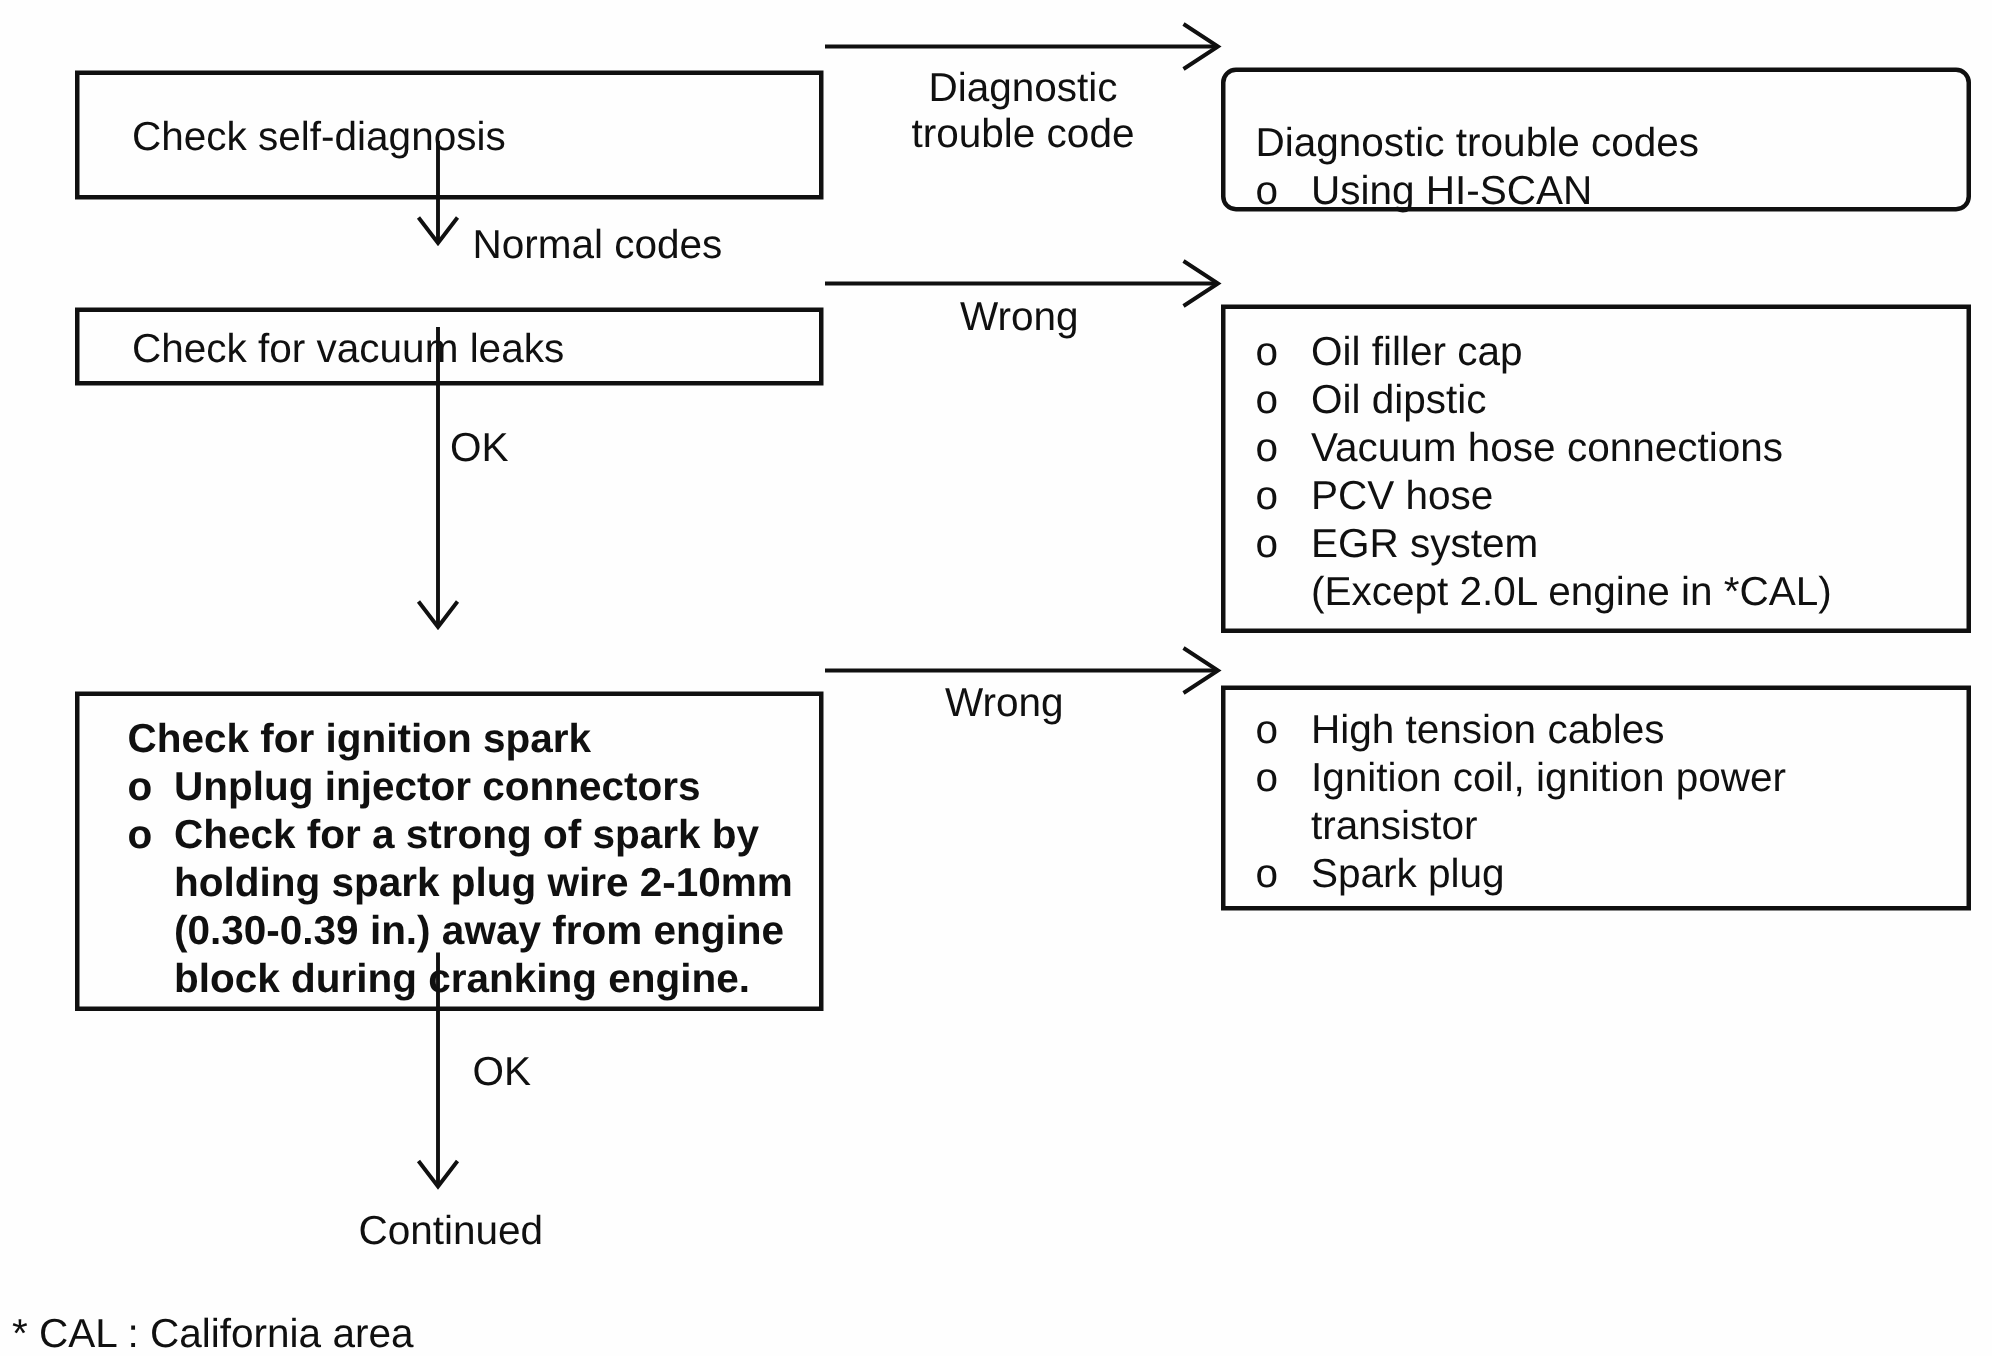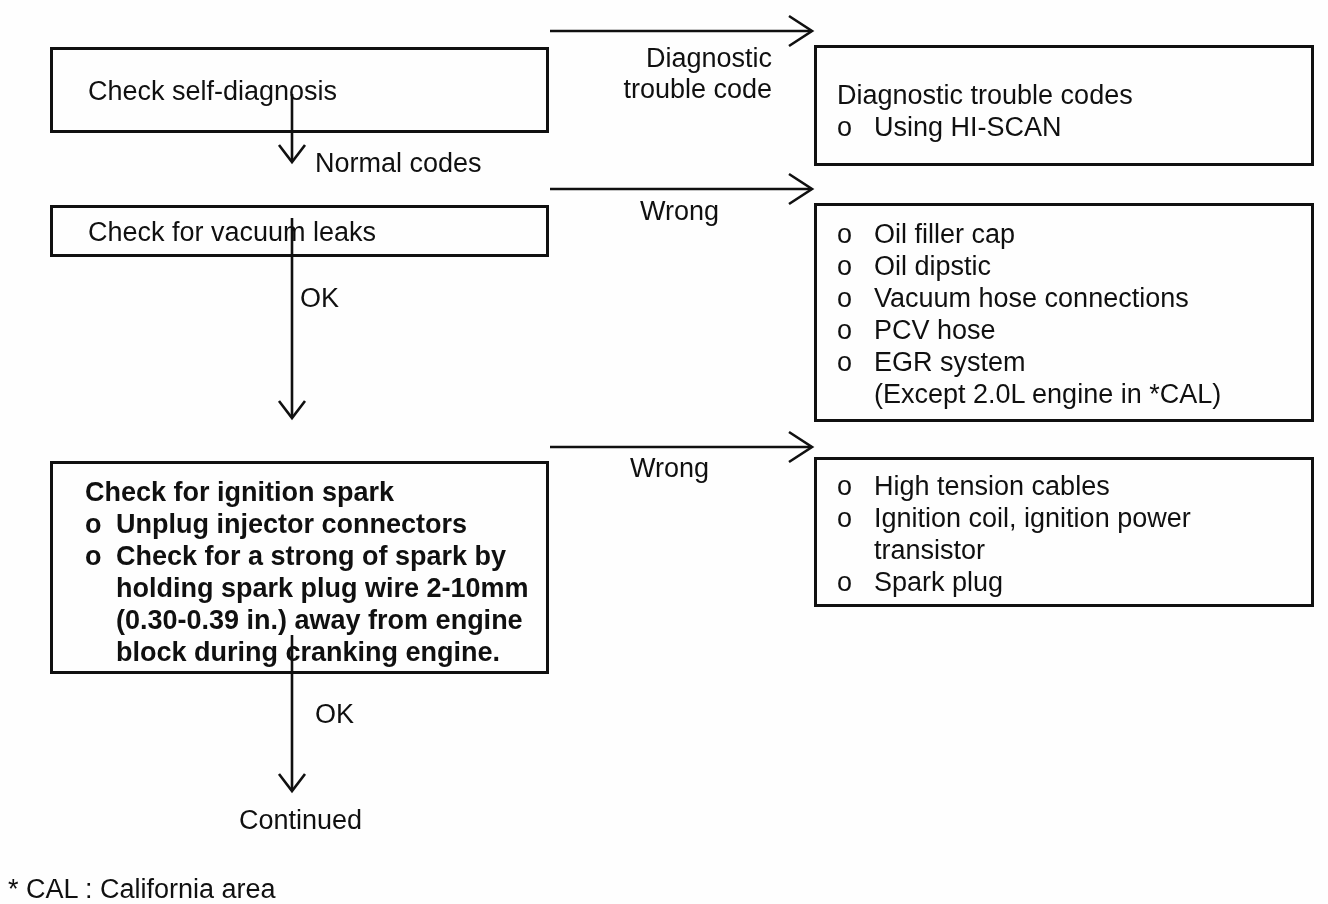--- a/index.html
+++ b/index.html
@@ -9,33 +9,33 @@
     background:var(--paper,#fefefe); color:var(--ink,#111);
     font-family:"Liberation Sans", sans-serif;
     font-size:27px; line-height:32px; overflow:hidden;
   }
   .connectors { position:absolute; left:0; top:0; width:1328px; height:904px; }
   .connectors line, .connectors polyline {
     stroke:var(--ink,#111); stroke-width:2.6; fill:none; stroke-linecap:butt;
   }
   .fbox { position:absolute; border:3px solid var(--ink,#111); background:transparent;margin-top:40px; }
   #box-self-diagnosis    { left:50px;  top:7px;   width:499px; height:86px;  padding:25px 10px 0 35px; }
-  #box-trouble-codes     { left:814px; top:5px;   width:500px; height:121px; padding:31px 10px 0 20px; }
+  #box-trouble-codes     { left:814px; top:5px;   width:500px; height:96px; padding:31px 10px 0 20px;border-radius:10px; }
   #box-vacuum-leaks      { left:50px;  top:165px; width:499px; height:52px;  padding:8px 10px 0 35px; }
   #box-vacuum-checklist  { left:814px; top:163px; width:500px; height:219px; padding:12px 10px 0 20px; }
   #box-ignition-spark    { left:50px;  top:421px; width:499px; height:213px; padding:12px 10px 0 32px;font-weight:bold; }
   #box-ignition-checklist{ left:814px; top:417px; width:500px; height:150px; padding:10px 10px 0 20px; }
   .line { display:flex; }
   .b    { flex:0 0 37px; }
   .tight .b { flex-basis:31px; }
   .cont { padding-left:37px; }
   .tight .cont { padding-left:31px; }
   .lbl { position:absolute; white-space:nowrap; }
   #lbl-dtc        { left:592px; top:43px; width:180px; text-align:center; line-height:31px; }
-  #lbl-dtc span   { display:block;text-align:right; }
+  #lbl-dtc span   { display:block; }
   #lbl-normal     { left:315px; top:111px;margin-top:36px; }
   #lbl-ok-top     { left:300px; top:282px; }
   #lbl-wrong-top  { left:640px; top:195px; }
   #lbl-wrong-bottom { left:630px; top:452px; }
   #lbl-ok-bottom  { left:315px; top:698px; }
   #lbl-continued  { left:239px; top:804px; }
   #footnote       { left:8px;  top:873px; }
 </style>
 </head>
 <body>

